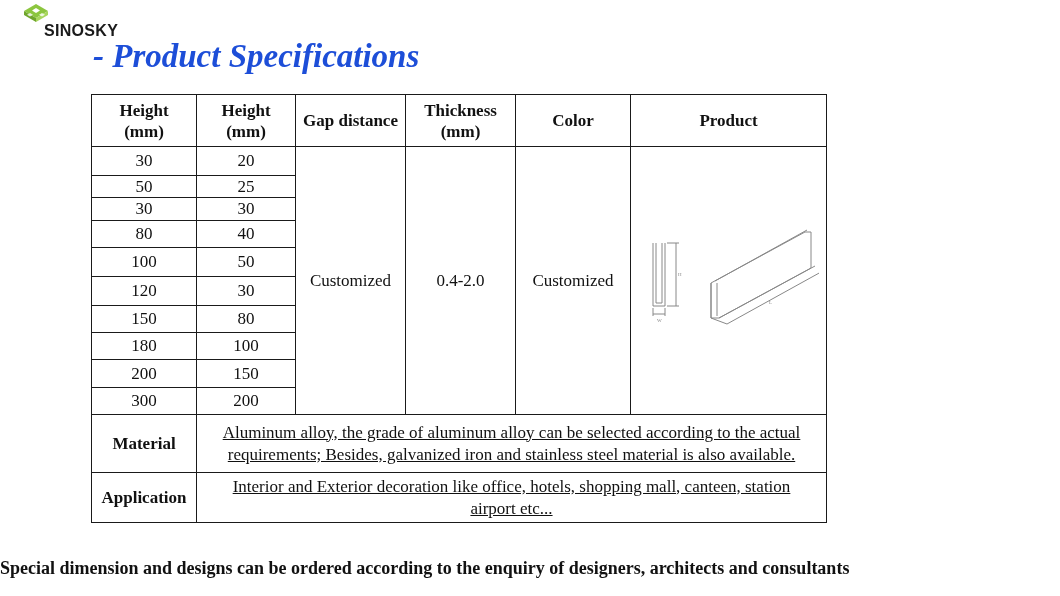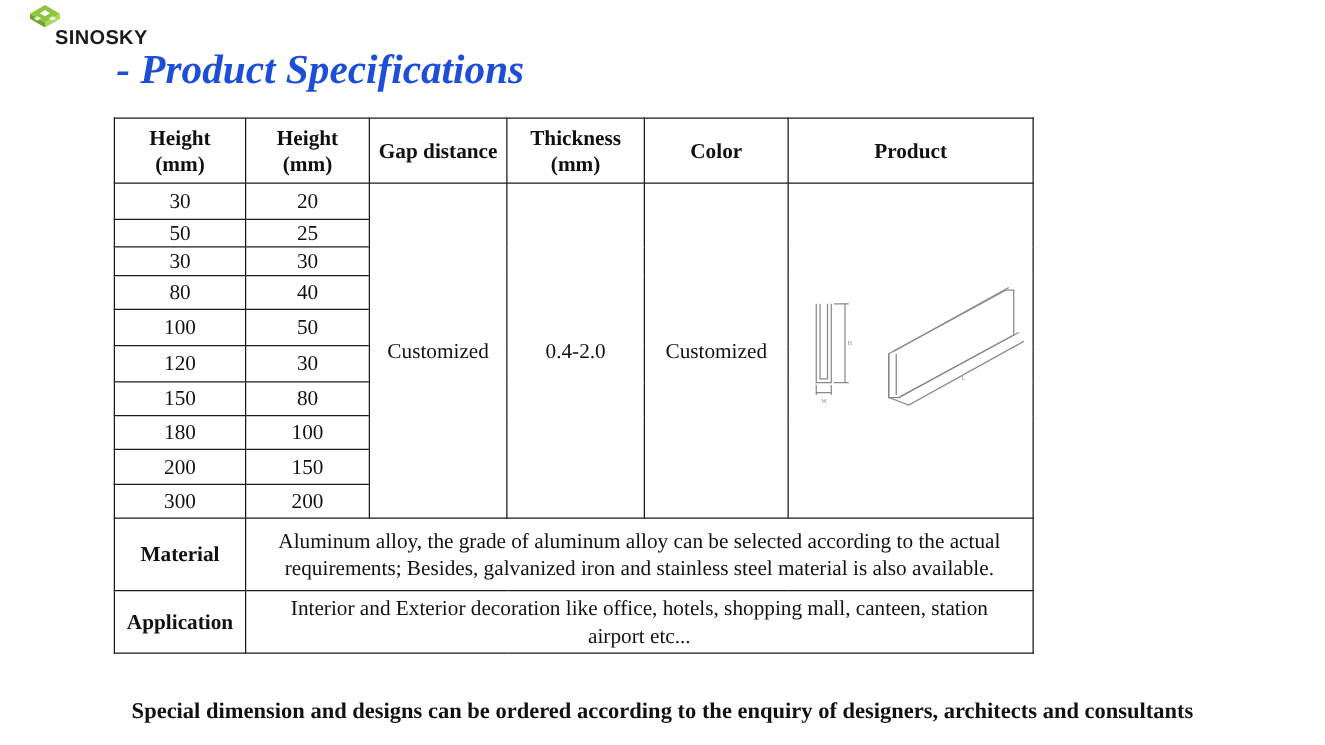--- a/index.html
+++ b/index.html
@@ -4,23 +4,23 @@
 <style>
   html, body { margin:0; padding:0; }
   body { width:1060px; height:596px; background:#ffffff; position:relative; overflow:hidden; font-family:"Liberation Serif", serif; color:#111; }
   .logo { position:absolute; left:6px; top:2px; width:60px; height:34px; }
   .logo-text { position:absolute; left:8px; top:22px; font-family:"Liberation Sans", sans-serif; font-weight:bold; font-size:16px; color:#1a1a1a; letter-spacing:0.3px;margin-left:36px; }
   .title { position:absolute; left:93px; top:38px; font-size:33px; font-weight:bold; font-style:italic; color:#1d4ed8; white-space:nowrap; }
   table.spec { position:absolute; left:91px; top:94px; border-collapse:collapse; table-layout:fixed; }
   table.spec td, table.spec th { border:1.5px solid #1a1a1a; padding:0; text-align:center; vertical-align:middle; font-size:17px; }
   table.spec th { font-weight:bold; font-size:17px; line-height:21px; }
   .side-label { font-weight:bold; font-size:17px; }
-  .desc { font-size:16.5px; line-height:22px; padding:0 6px; }
+  .desc { font-size:16.5px; line-height:22px; padding:0 6px;text-decoration:underline; }
   .legend-cell { position:relative; }
-  .footer { position:absolute; left:0; width:1060px; top:558px; text-align:center; font-size:18px; font-weight:bold; white-space:nowrap; }
+  .footer { position:absolute; left:0; width:1060px; top:558px; font-size:18px; font-weight:bold; white-space:nowrap; }
 </style>
 </head>
 <body>
 
 <svg class="logo" viewBox="0 0 60 34">
   <polygon points="30,2 42,9 30,16 18,9" fill="#8cc63f"></polygon>
   <polygon points="18,9 30,16 30,20 18,13" fill="#6fa52c"></polygon>
   <polygon points="30,16 42,9 42,13 30,20" fill="#a7d65c"></polygon>
   <polygon points="30,6 34,8.5 30,11 26,8.5" fill="#ffffff"></polygon>
   <polygon points="24,11 27,12.8 24,14.6 21,12.8" fill="#ffffff" opacity="0.8"></polygon>

